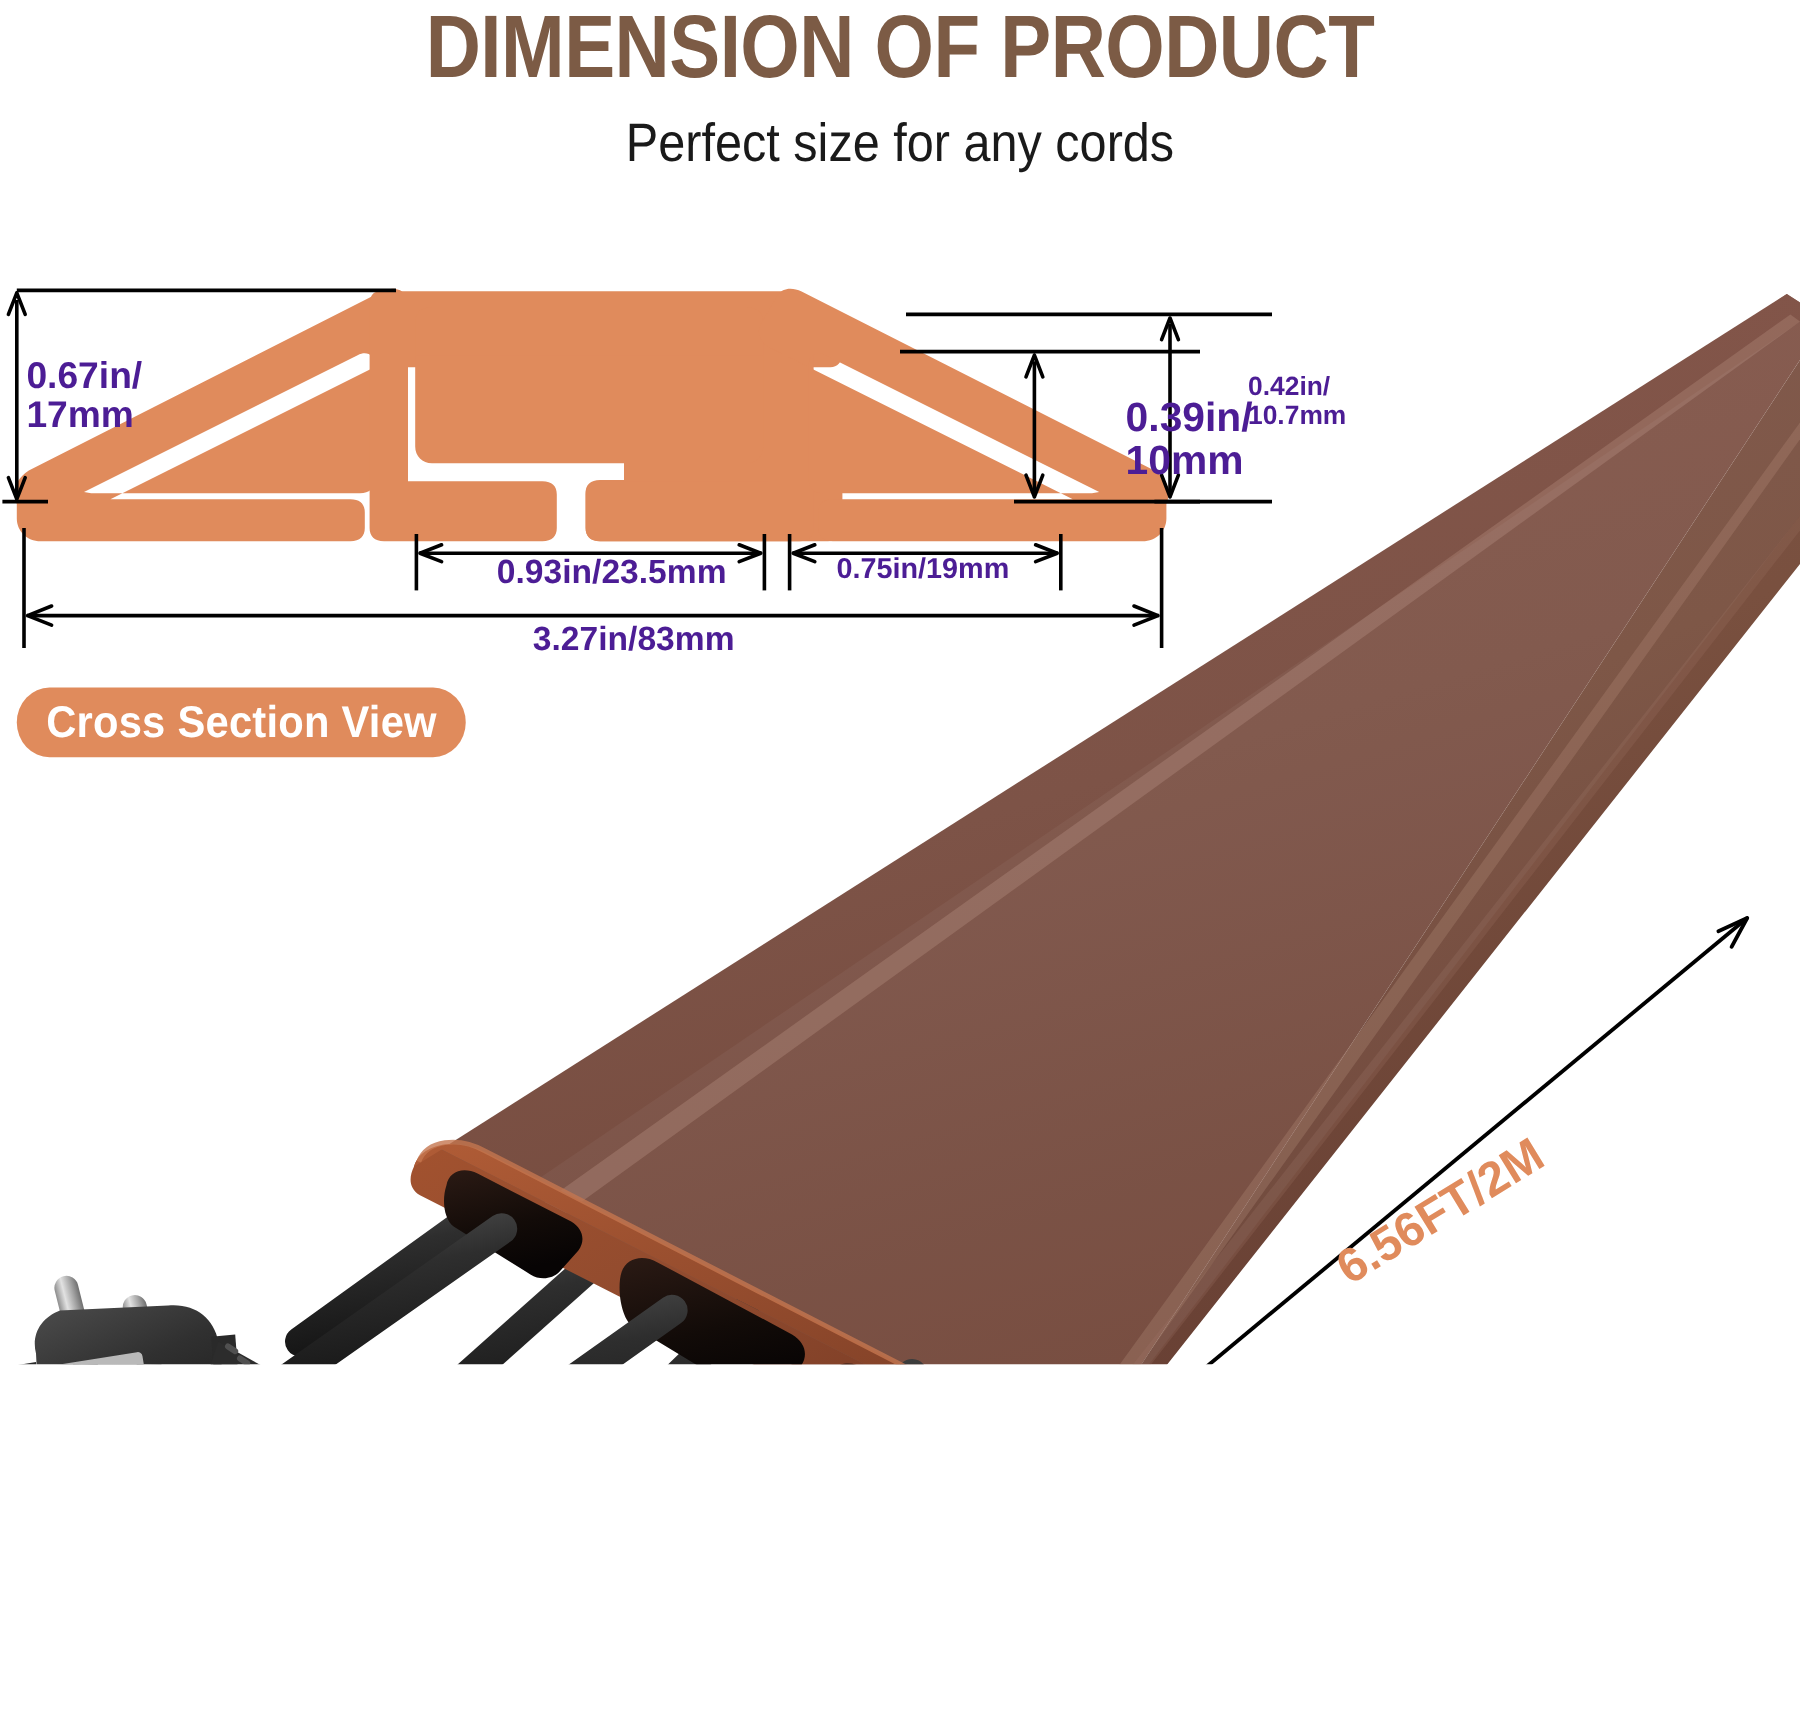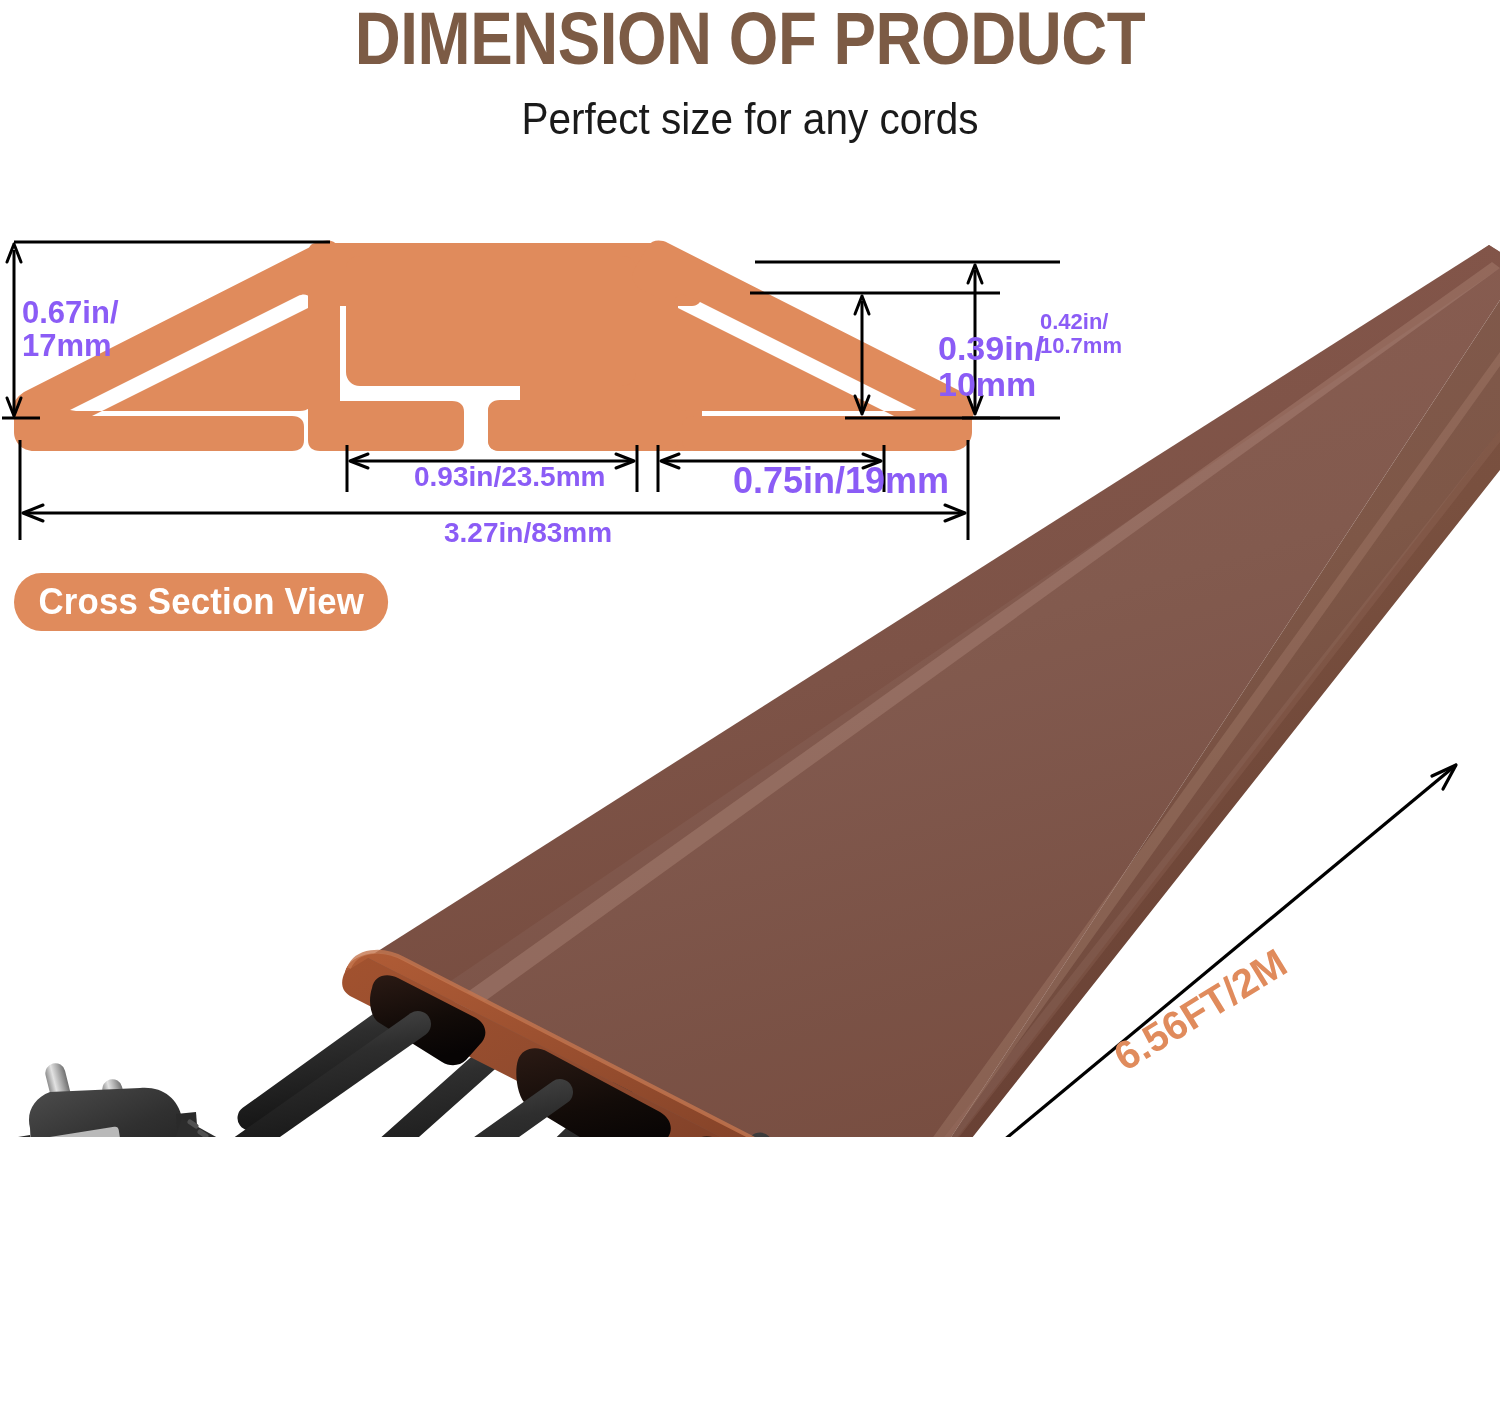--- a/index.html
+++ b/index.html
@@ -61,40 +61,39 @@
     width: 1500px;
     height: 1428px;
     overflow: visible;
   }
 
   
   .dim-label {
     position: absolute;
     font-family: "Liberation Sans Narrow", "Liberation Sans", sans-serif;
     font-weight: 700;
-    color: #8b5cf6;
+    color: #4c1d95;
     white-space: pre;
     line-height: 1.07;
   }
   #dim-height-label {
     left: 22px;
     top: 296px;
     font-size: 31px;
   }
   #dim-chan-mid-label {
     left: 414px;
     top: 462px;
     font-size: 28px;
     text-align: right;
   }
   #dim-chan-side-label {
     left: 697px;
     top: 462px;
-    font-size: 36px;
-    margin-left: 36px;
+    font-size: 24px;
   }
   #dim-total-label {
     left: 444px;
     top: 518px;
     font-size: 28px;
   }
   #dim-inner-h-label {
     left: 938px;
     top: 330px;
     font-size: 34px;

